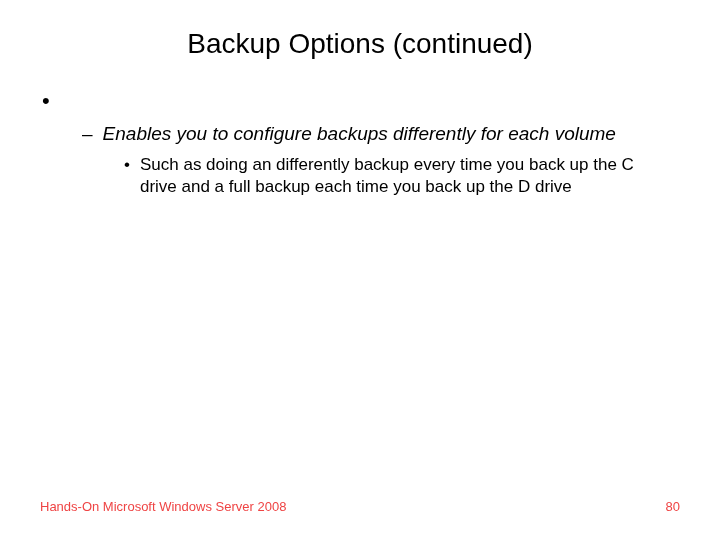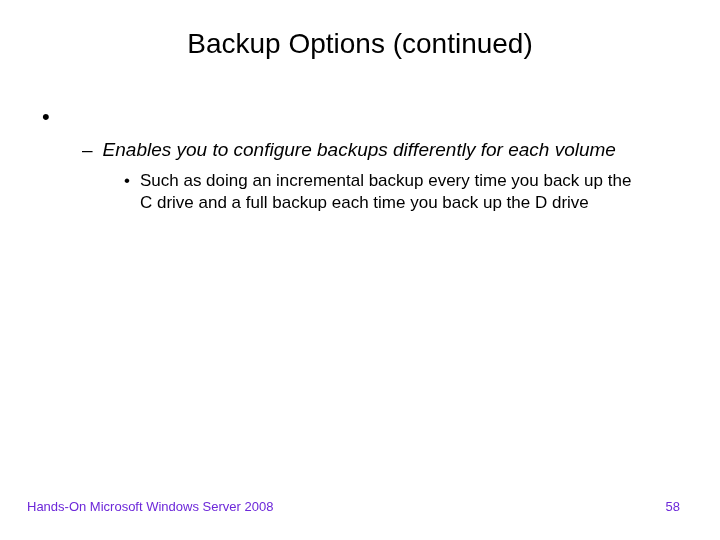--- a/index.html
+++ b/index.html
@@ -19,21 +19,21 @@
     .slide {
       width: 100%;
       height: 100%;
       padding: 28px 40px 0 40px;
       position: relative;
     }
     .title {
       font-size: 28px;
       font-weight: normal;
       text-align: center;
-      margin-bottom: 44px;
+      margin-bottom: 28px;
       color: #000000;
     }
     .bullet-l1 {
       font-size: 22px;
       font-weight: bold;
       margin-left: 2px;
       margin-bottom: 8px;
       display: flex;
       align-items: flex-start;
     }
@@ -68,46 +68,46 @@
     .bullet-l3 .marker {
       margin-right: 10px;
     }
     .bullet-l3 .text {
       flex: 1;
       padding-right: 40px;
     }
     .footer {
       position: absolute;
       bottom: 26px;
-      left: 27px;
+      left: 40px;
       right: 40px;
       display: flex;
       justify-content: space-between;
       font-size: 13px;
-      color: #6d28d9;
+      color: #ef4444;
       text-align: center;
     }
   </style>
 </head>
 <body>
 
 <div class="slide">
   <h1 class="title">Backup Options (continued)</h1>
 
   <div class="bullet-l1">
     <span class="marker">•</span>
   </div>
 
   <div class="bullet-l2">
     <span class="marker">–</span>
     <span class="text">Enables you to configure backups differently for each volume</span>
   </div>
 
   <div class="bullet-l3">
     <span class="marker">•</span>
-    <span class="text">Such as doing an incremental backup every time you back up the C drive and a full backup each time you back up the D drive</span>
+    <span class="text">Such as doing an differently backup every time you back up the C drive and a full backup each time you back up the D drive</span>
   </div>
 
   <div class="footer">
     <span>Hands-On Microsoft Windows Server 2008</span>
-    <span>58</span>
+    <span>80</span>
   </div>
 </div>
 
 </body></html>

